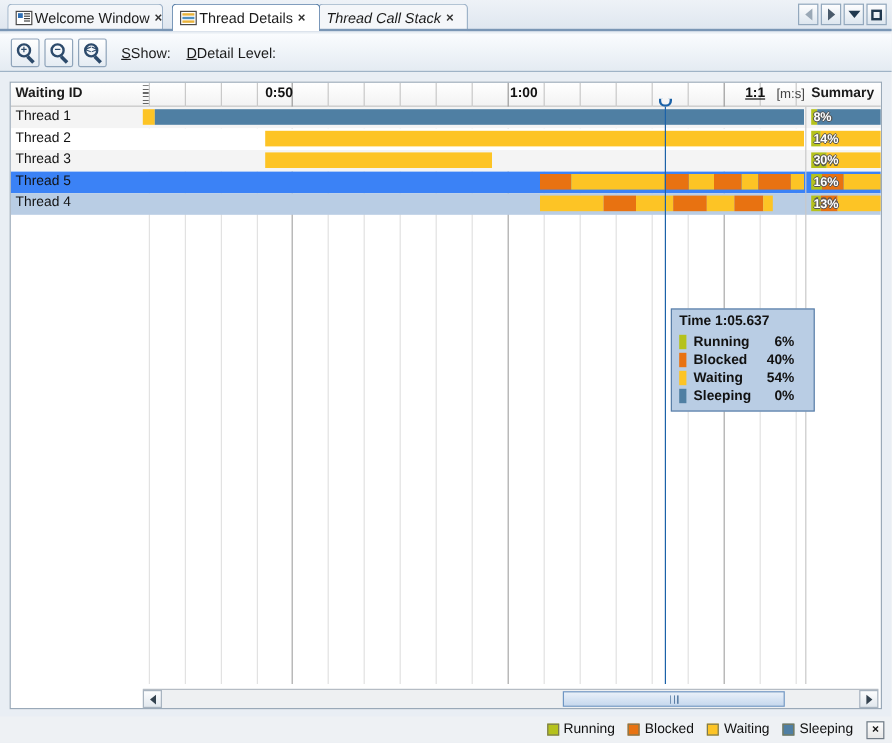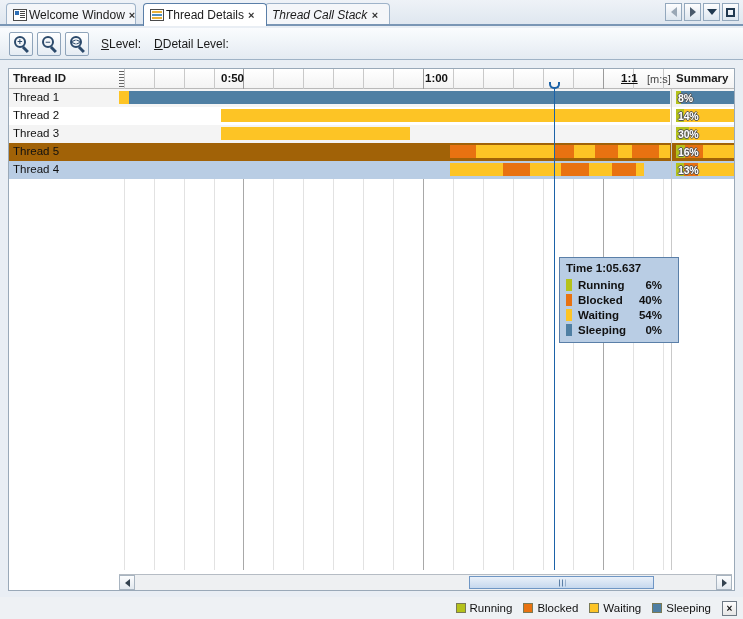--- a/index.html
+++ b/index.html
@@ -174,27 +174,27 @@
           <span class="mg">−</span>
         </span>
       <span class="maghandle"></span>
     </div>
     <div class="zbtn">
       <span class="mag">
           <span class="mg">&lt;&gt;</span>
         </span>
       <span class="maghandle"></span>
     </div>
-    <span class="tlbl"><u>S</u><span>Level:</span></span>
+    <span class="tlbl"><u>S</u><span>Show:</span></span>
     <span class="tlbl"><u>D</u><span>Detail Level:</span></span>
   </div>
 
   <div class="panel">
     <div class="ruler">
-      <span class="hdr">Thread ID</span>
+      <span class="hdr">Waiting ID</span>
       <div class="splitter"></div>
       <div id="ruler-host">
           <div class="tick" style="left: 115px;"></div>
           <div class="tick" style="left: 145px;"></div>
           <div class="tick" style="left: 175px;"></div>
           <div class="tick" style="left: 205px;"></div>
           <div class="tick major" style="left: 234px;"></div>
           <div class="tick" style="left: 264px;"></div>
           <div class="tick" style="left: 294px;"></div>
           <div class="tick" style="left: 324px;"></div>
@@ -267,21 +267,21 @@
             <span class="name">Thread 3</span>
             <div class="bar" style="left: 212px; width: 189px;">
               <div class="seg" style="left: 0px; width: 189px; background: rgb(253, 196, 37);"></div>
             </div>
             <div class="sumbar" style="left: 667px; width: 58px;">
               <div class="seg" style="left: 0%; width: 22%; background: rgb(181, 194, 27);"></div>
               <div class="seg" style="left: 22%; width: 78%; background: rgb(253, 196, 37);"></div>
               <span class="sumpct">30%</span>
             </div>
           </div>
-          <div class="grow" style="top: 54px; background: #a16207; padding-left: 14px;">
+          <div class="grow" style="top: 54px; background: #3b82f6; padding-left: 14px;">
             <span class="name">Thread 5</span>
             <div class="bar" style="left: 441px; width: 220px;">
               <div class="seg" style="left: 0px; width: 26px; background: rgb(232, 114, 17);"></div>
               <div class="seg" style="left: 26px; width: 78px; background: rgb(253, 196, 37);"></div>
               <div class="seg" style="left: 104px; width: 20px; background: rgb(232, 114, 17);"></div>
               <div class="seg" style="left: 124px; width: 21px; background: rgb(253, 196, 37);"></div>
               <div class="seg" style="left: 145px; width: 23px; background: rgb(232, 114, 17);"></div>
               <div class="seg" style="left: 168px; width: 14px; background: rgb(253, 196, 37);"></div>
               <div class="seg" style="left: 182px; width: 27px; background: rgb(232, 114, 17);"></div>
               <div class="seg" style="left: 209px; width: 11px; background: rgb(253, 196, 37);"></div>

